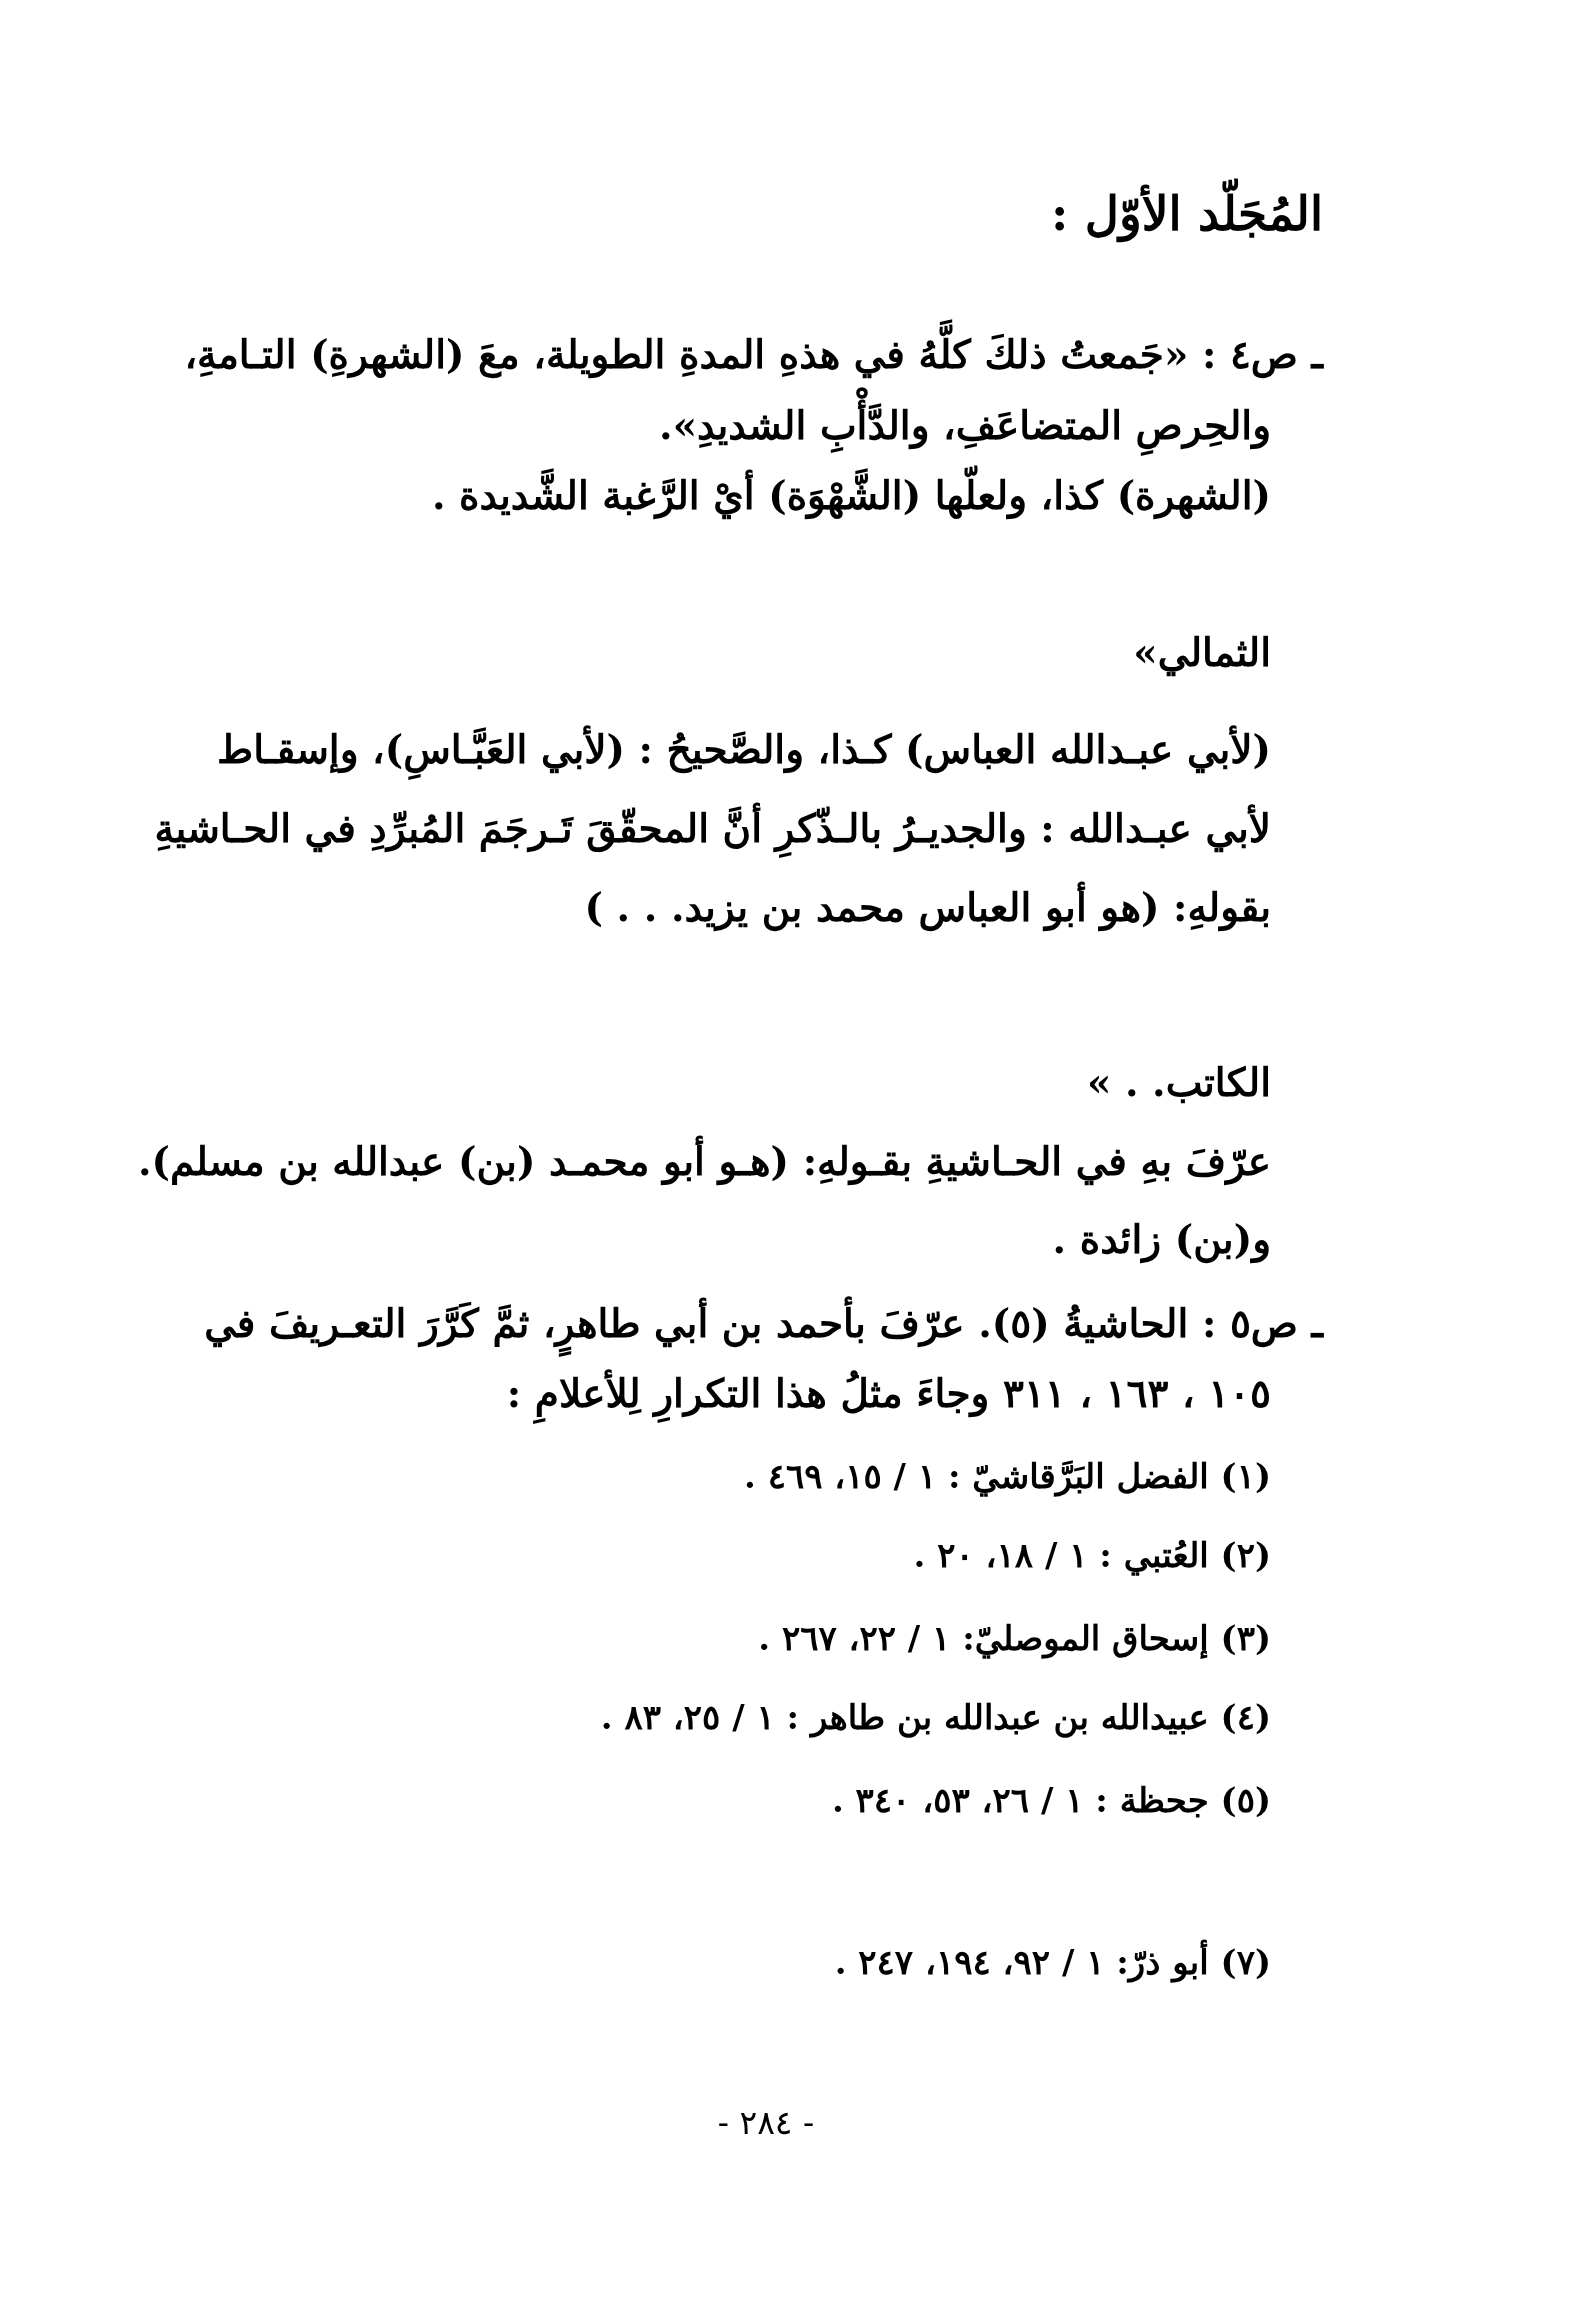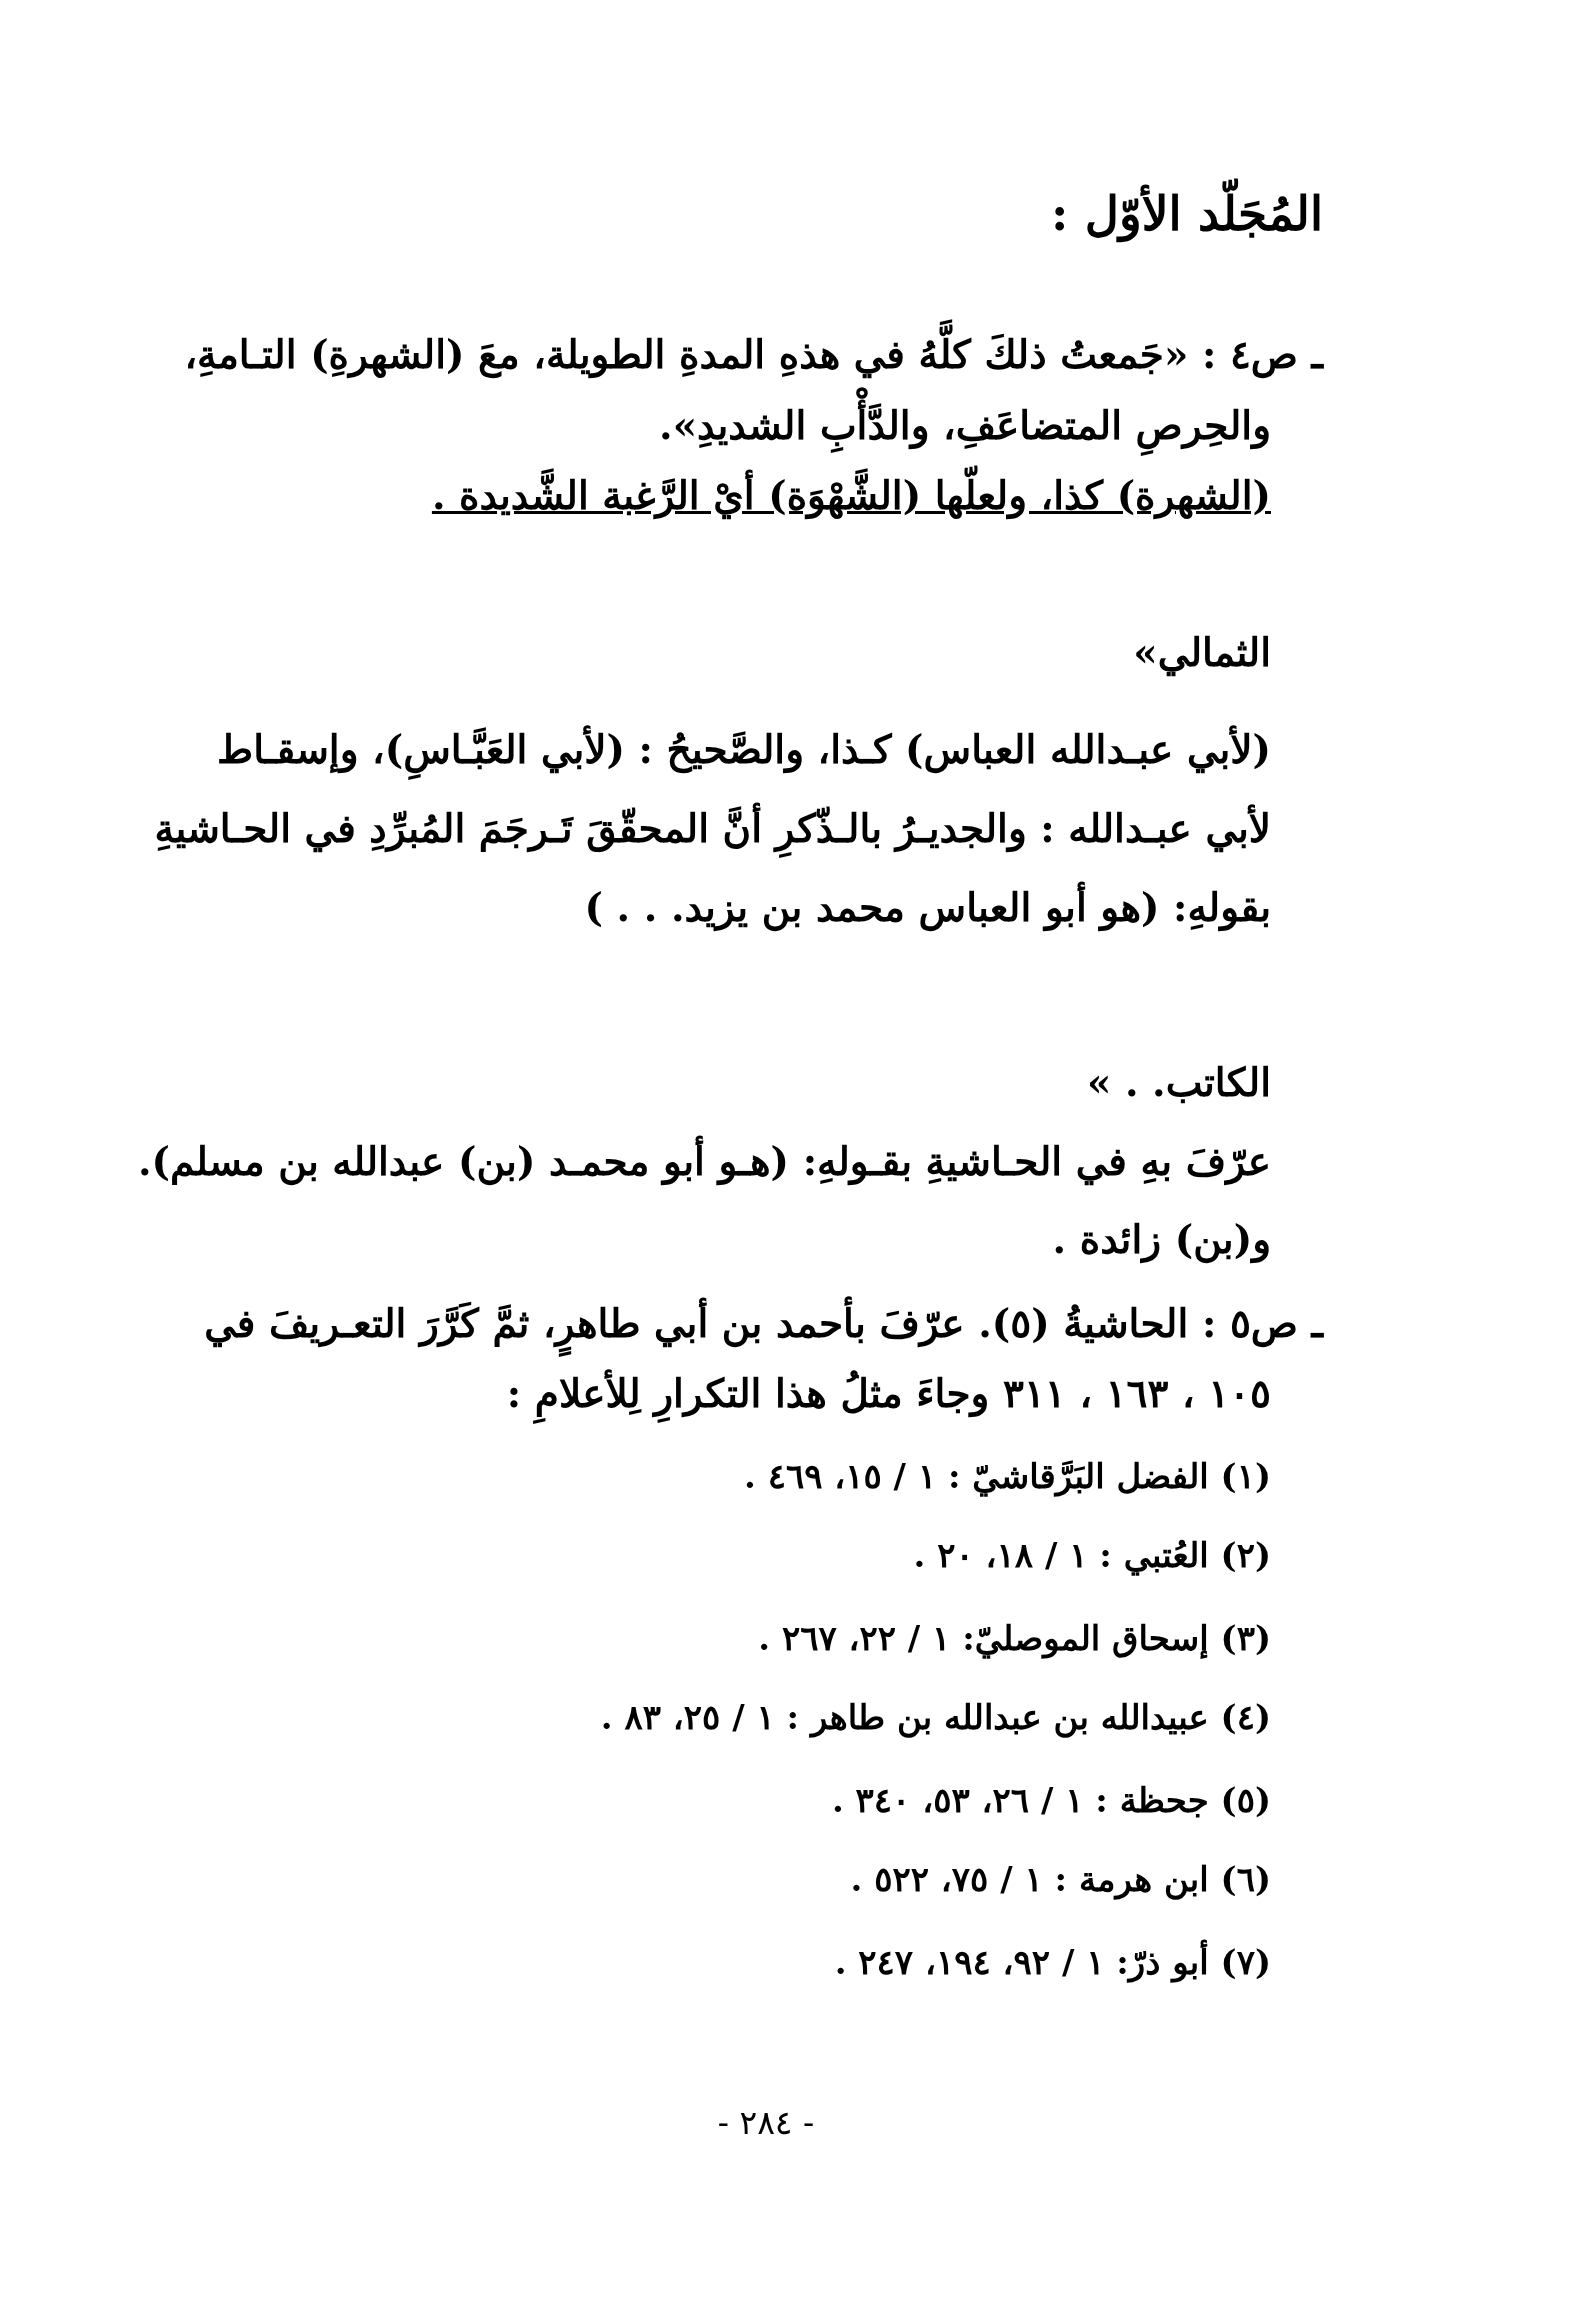--- a/index.html
+++ b/index.html
@@ -64,37 +64,36 @@
   </style>
 </head>
 <body>
 
 <div class="page">
 
   <div class="heading">المُجَلّد الأوّل :</div>
 
   <div class="line" style="top:315px;">ـ ص٤ : «جَمعتُ ذلكَ كلَّهُ في هذهِ المدةِ الطويلة، معَ (الشهرةِ) التـامةِ،</div>
   <div class="line last indent" style="top:386px;">والحِرصِ المتضاعَفِ، والدَّأْبِ الشديدِ».</div>
-  <div class="line last indent" style="top:456px;text-decoration:underline;">(الشهرة) كذا، ولعلّها (الشَّهْوَة) أيْ الرَّغبة الشَّديدة .</div>
+  <div class="line last indent" style="top:456px;">(الشهرة) كذا، ولعلّها (الشَّهْوَة) أيْ الرَّغبة الشَّديدة .</div>
 
   <div class="line last indent" style="top:613px;">الثمالي»</div>
   <div class="line indent" style="top:710px;">(لأبي عبـدالله العباس) كـذا، والصَّحيحُ : (لأبي العَبَّـاسِ)، وإسقـاط</div>
   <div class="line indent" style="top:789px;">لأبي عبـدالله : والجديـرُ بالـذّكرِ أنَّ المحقّقَ تَـرجَمَ المُبرِّدِ في الحـاشيةِ</div>
   <div class="line last indent" style="top:868px;">بقولهِ: (هو أبو العباس محمد بن يزيد. . . )</div>
 
   <div class="line indent" style="top:1122px;">عرّفَ بهِ في الحـاشيةِ بقـولهِ: (هـو أبو محمـد (بن) عبدالله بن مسلم).</div>
   <div class="line last indent" style="top:1043px;">الكاتب. . »</div>
   <div class="line last indent" style="top:1200px;">و(بن) زائدة .</div>
 
   <div class="line" style="top:1284px;">ـ ص٥ : الحاشيةُ (٥). عرّفَ بأحمد بن أبي طاهرٍ، ثمَّ كَرَّرَ التعـريفَ في</div>
   <div class="line last indent" style="top:1354px;">١٠٥ ، ١٦٣ ، ٣١١ وجاءَ مثلُ هذا التكرارِ لِلأعلامِ :</div>
 
   <div class="item" style="top:1437px;">(١) الفضل البَرَّقاشيّ : ١ / ١٥، ٤٦٩ .</div>
   <div class="item" style="top:1516px;">(٢) العُتبي : ١ / ١٨، ٢٠ .</div>
   <div class="item" style="top:1599px;">(٣) إسحاق الموصليّ: ١ / ٢٢، ٢٦٧ .</div>
   <div class="item" style="top:1678px;">(٤) عبيدالله بن عبدالله بن طاهر : ١ / ٢٥، ٨٣ .</div>
   <div class="item" style="top:1761px;">(٥) جحظة : ١ / ٢٦، ٥٣، ٣٤٠ .</div>
-  <div class="item" style="top:1840px;">(٦) ابن هرمة : ١ / ٧٥، ٥٢٢ .</div>
   <div class="item" style="top:1923px;">(٧) أبو ذرّ: ١ / ٩٢، ١٩٤، ٢٤٧ .</div>
 
   <div class="page-number">- ٢٨٤ -</div>
 </div>
 
 
 </body></html>

